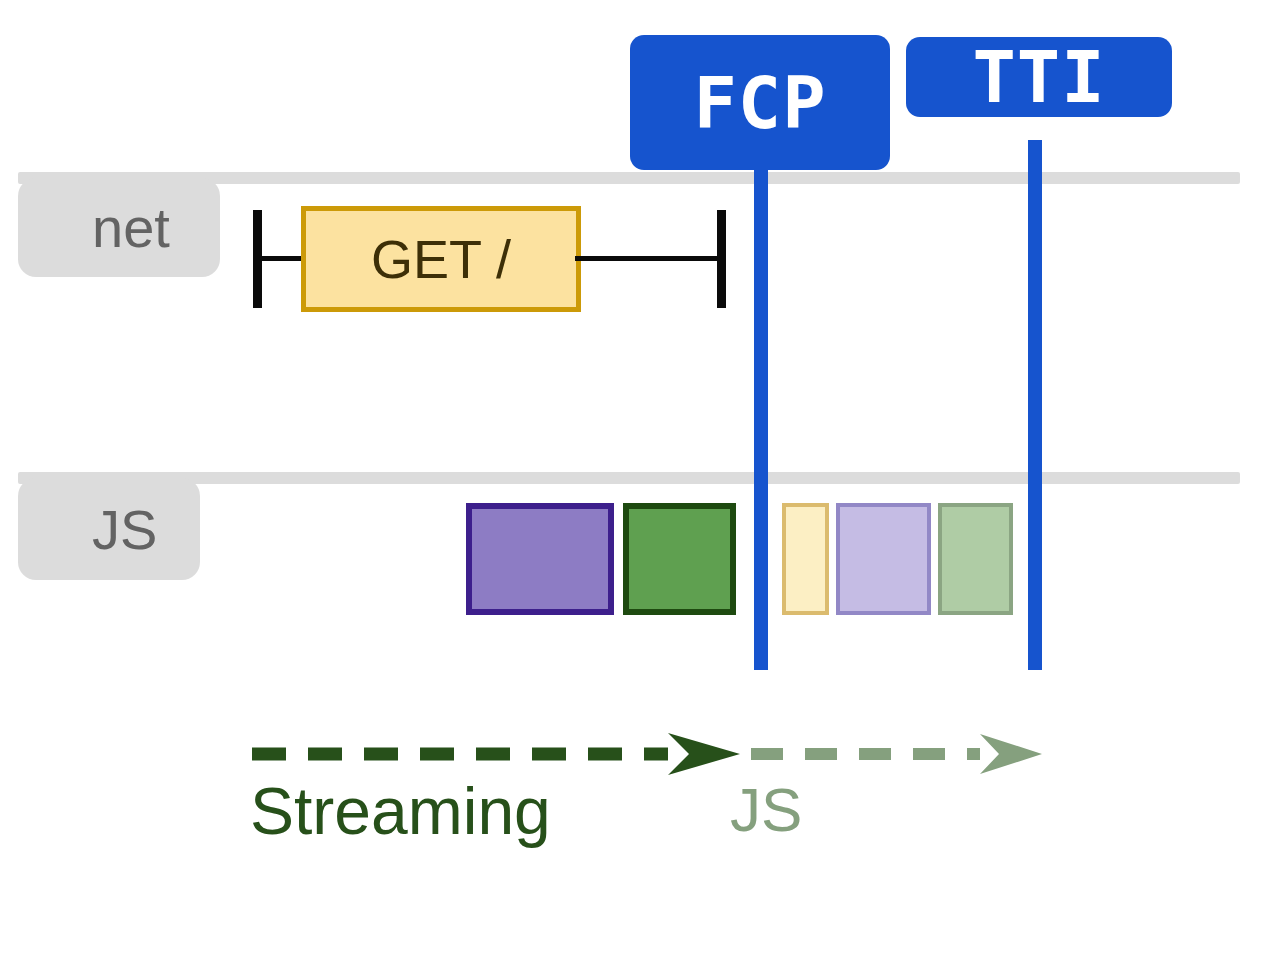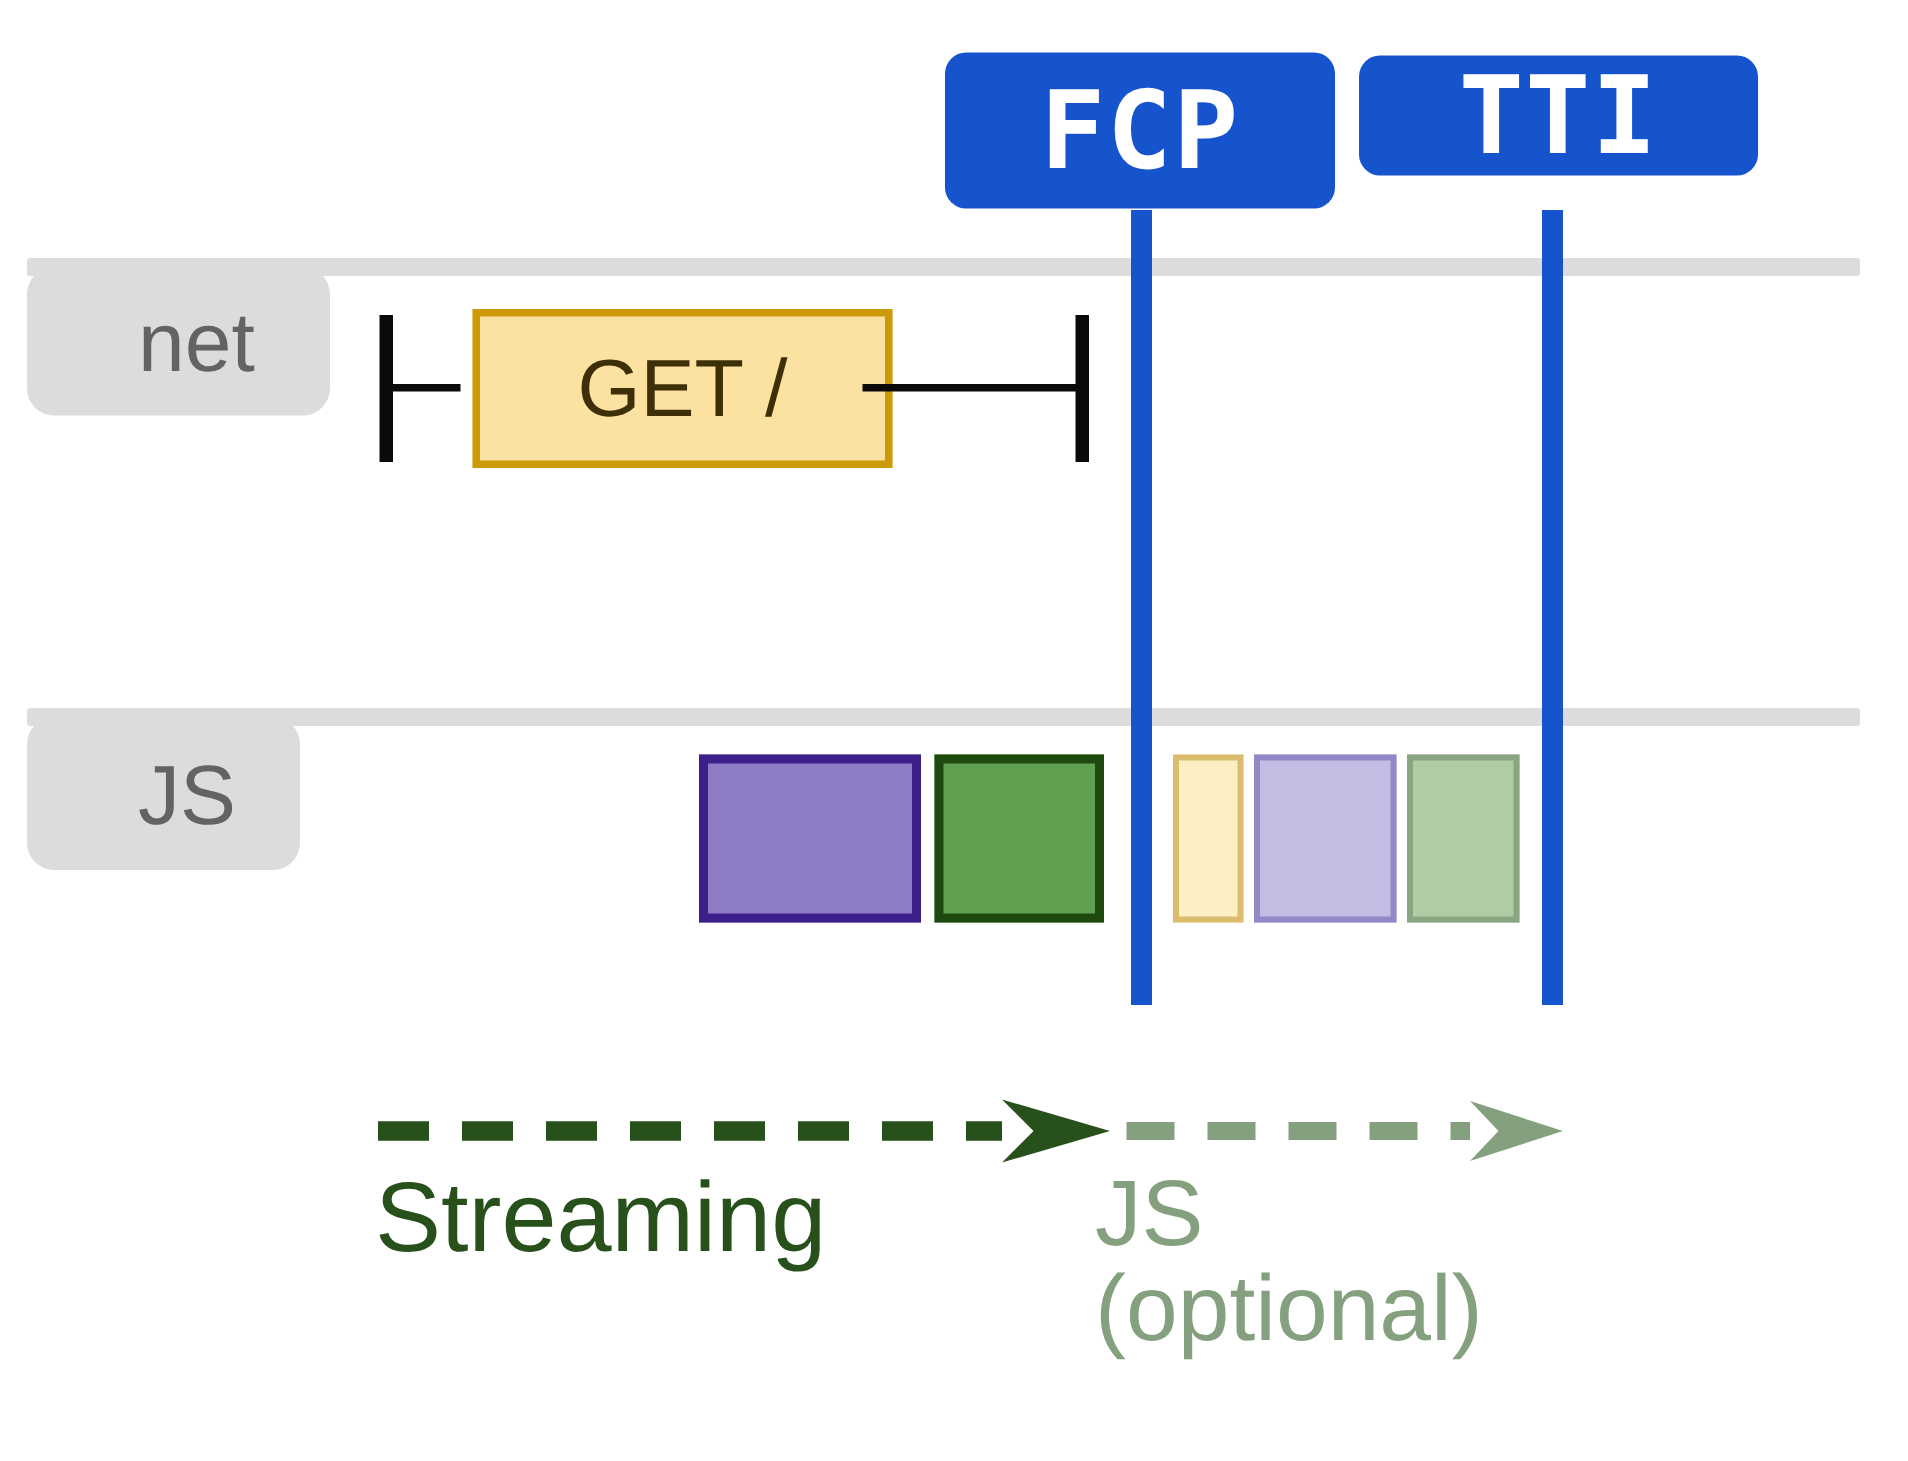--- a/index.html
+++ b/index.html
@@ -27,21 +27,21 @@
     background: #1654CE;
     border-radius: 14px;
     color: #ffffff;
     font-family: "DejaVu Sans Mono", "Liberation Mono", monospace;
     font-weight: bold;
     letter-spacing: 1px;
     user-select: none;
   }
   #badge-fcp {
     left: 630px; top: 35px;
-    width: 260px; height: 104px;
+    width: 260px; height: 135px;
     font-size: 72px;
     align-items: center;
   }
   #badge-tti {
     left: 906px; top: 37px;
     width: 266px; height: 80px;
     font-size: 72px;
   }
   .marker-line {
     position: absolute;
@@ -90,21 +90,21 @@
     position: absolute;
     height: 5px;
     background: #0A0A0A;
     top: 256px;
   }
   #whisker-left  { left: 257px; width: 50px; }
   #whisker-right { left: 575px; width: 146px; }
 
   #request-box {
     position: absolute;
-    left: 315px; top: 206px;
+    left: 301px; top: 206px;
     width: 280px; height: 106px;
     background: #FCE2A0;
     border: 5px solid #CC9A08;
     box-sizing: border-box;
     display: flex;
     align-items: center;
     justify-content: center;
     color: #3D2F07;
     font-size: 54px;
     font-family: "Liberation Sans", sans-serif;
@@ -196,16 +196,15 @@
       <line x1="3" y1="24" x2="232" y2="24" stroke="#85A07E" stroke-width="12" stroke-dasharray="32 22" stroke-linecap="butt"></line>
       <path d="M 232 4 L 294 24 L 232 44 L 251 24 Z" fill="#85A07E"></path>
     </svg>
   </div>
 
   <div class="arrow-caption" id="caption-streaming">
     <span>Streaming</span>
   </div>
   <div class="arrow-caption" id="caption-optional">
     <span class="cap-line">JS</span>
-    <span class="cap-line">(optional)</span>
   </div>
 
 </div>
 
 </body></html>

